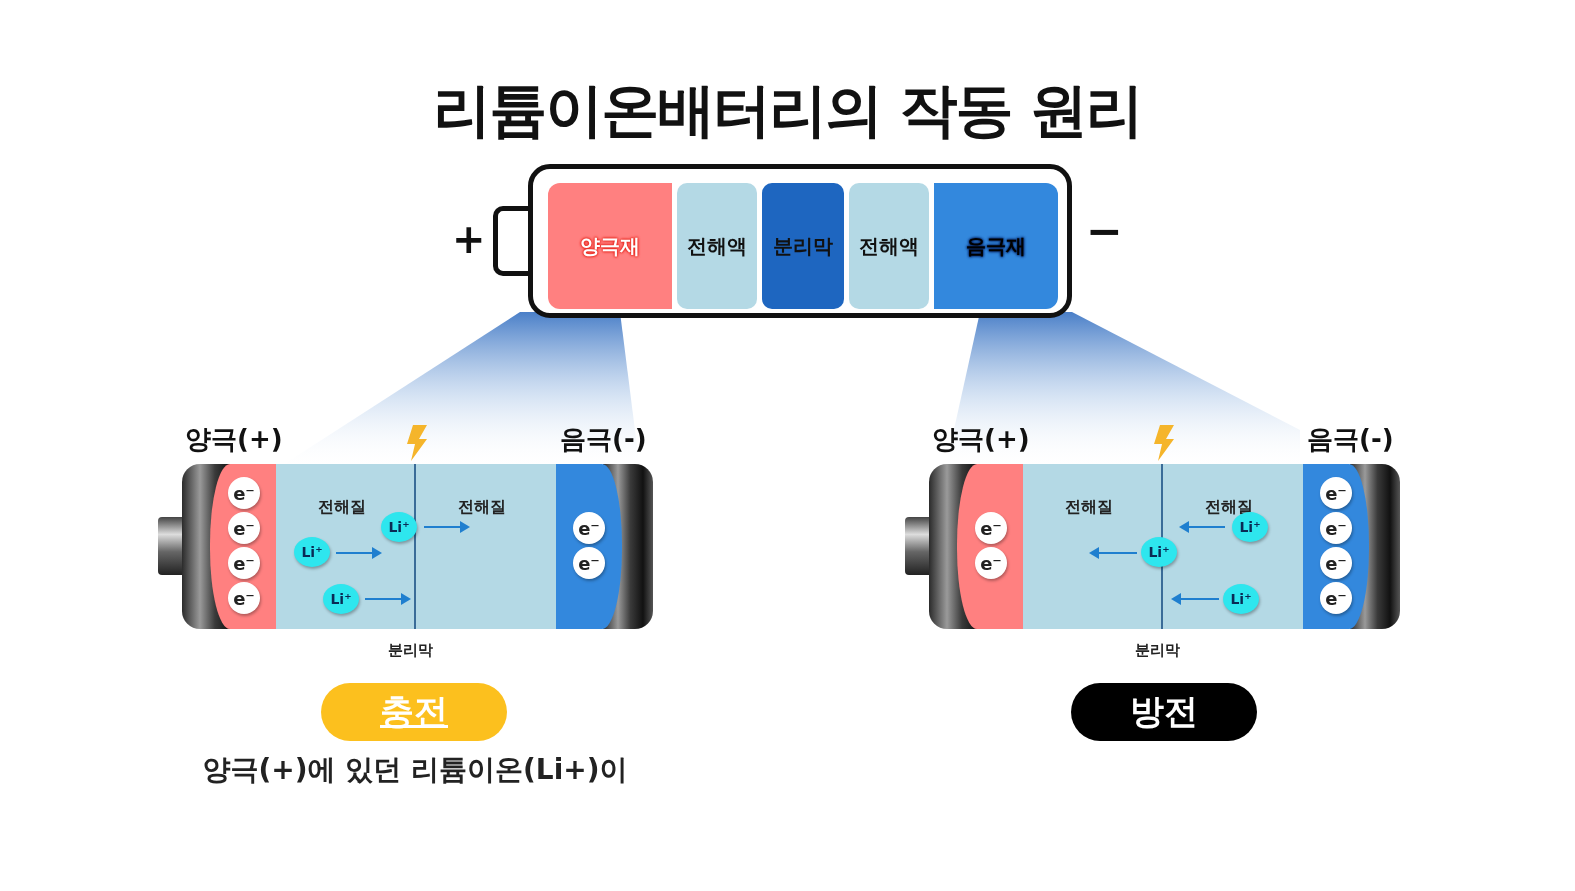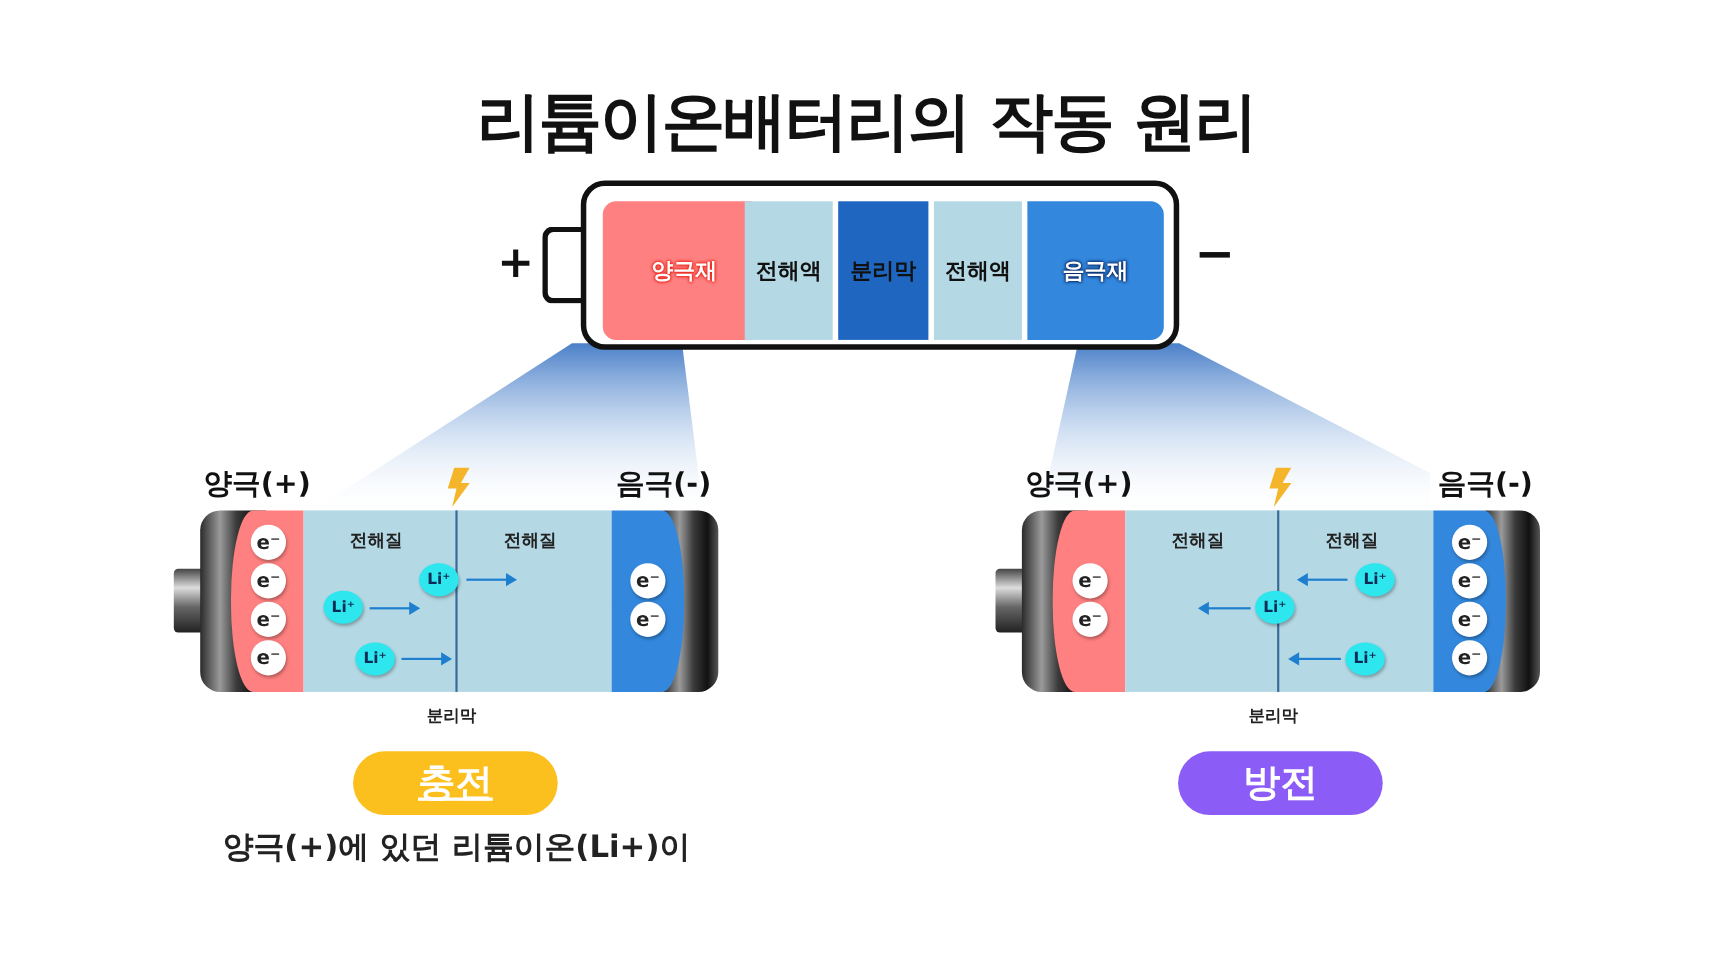--- a/index.html
+++ b/index.html
@@ -2,35 +2,35 @@
 <html><head>
 <meta charset="utf-8">
 <style>
   html,body{margin:0;padding:0;background:#fff;}
   body{width:1575px;height:891px;position:relative;overflow:hidden;font-family:"DejaVu Sans",sans-serif;}
   .abs{position:absolute;}
   #title{left:0;width:1575px;top:72px;text-align:center;font-size:58px;font-weight:bold;color:#111;letter-spacing:-2px;}
   
   #top-batt{left:528px;top:164px;width:544px;height:154px;border:5px solid #111;border-radius:22px;box-sizing:border-box;background:#fff;}
   #top-nub{left:493px;top:206px;width:42px;height:70px;border:5px solid #111;border-right:none;border-radius:10px 0 0 10px;box-sizing:border-box;background:#fff;}
-  .seg{position:absolute;top:14px;height:126px;display:flex;align-items:center;justify-content:center;font-size:20px;font-weight:bold;}
+  .seg{position:absolute;top:14px;height:126px;display:flex;align-items:center;justify-content:center;font-size:20px;font-weight:bold;border-radius:10px;}
   #plus-sign{left:452px;top:216px;font-size:40px;font-weight:bold;color:#111;}
   #minus-sign{left:1086px;top:205px;font-size:44px;font-weight:bold;color:#111;}
   #fan{left:0;top:0;}
   
   .cell{position:absolute;width:490px;height:165px;}
   .cap{position:absolute;top:0;height:165px;width:60px;background:linear-gradient(90deg,#2b2b2b,#9a9a9a 30%,#3a3a3a 55%,#111 80%,#555);}
   .term{position:absolute;width:28px;height:58px;top:53px;background:linear-gradient(180deg,#444,#ddd 30%,#666 60%,#222);border-radius:4px 0 0 4px;}
   .layer{position:absolute;top:0;height:165px;}
   .electron{position:absolute;width:32px;height:32px;border-radius:50%;background:#fff;color:#222;font-size:18px;font-weight:bold;display:flex;align-items:center;justify-content:center;box-shadow:1px 2px 3px rgba(0,0,0,.3);}
   .ion{position:absolute;width:36px;height:30px;border-radius:50%;background:#2ee6ee;color:#0a2b55;font-size:14px;font-weight:bold;display:flex;align-items:center;justify-content:center;box-shadow:1px 2px 3px rgba(0,0,0,.3);}
   .arrow{position:absolute;height:2px;background:#1f7fcf;}
   .arrow.r::after{content:"";position:absolute;right:-6px;top:-5px;border-left:10px solid #1f7fcf;border-top:6px solid transparent;border-bottom:6px solid transparent;}
   .arrow.l::before{content:"";position:absolute;left:-6px;top:-5px;border-right:10px solid #1f7fcf;border-top:6px solid transparent;border-bottom:6px solid transparent;}
-  .elec-label{position:absolute;font-size:16px;font-weight:bold;color:#222;}
+  .elec-label{position:absolute;font-size:16px;font-weight:bold;color:#222;margin-top:16px;}
   .sep-line{position:absolute;top:0;width:2px;height:165px;background:#3a6c98;}
   .pole-label{position:absolute;font-size:26px;font-weight:bold;color:#111;}
   .sep-label{position:absolute;font-size:15px;font-weight:bold;color:#222;}
   .bolt{position:absolute;width:24px;height:36px;}
   .pill{position:absolute;width:186px;height:58px;border-radius:29px;color:#fff;font-size:34px;font-weight:bold;display:flex;align-items:center;justify-content:center;}
   .desc{position:absolute;width:600px;text-align:center;font-size:28px;font-weight:bold;color:#222;line-height:36px;}
 </style>
 </head>
 <body>
 
@@ -44,34 +44,34 @@
   </defs>
   <polygon points="520,312 620,312 640,470 275,470" fill="url(#fanL)"></polygon>
   <polygon points="980,312 1072,312 1300,430 1300,470 945,470" fill="url(#fanL)"></polygon>
 </svg>
 
 <div id="title" class="abs">리튬이온배터리의 작동 원리</div>
 
 <div id="plus-sign" class="abs">+</div>
 <div id="top-nub" class="abs"></div>
 <div id="top-batt" class="abs">
-  <div class="seg" style="left:15px;width:124px;background:#ff8080;border-radius:12px 0 0 12px;padding-left:12px;">
+  <div class="seg" style="left:15px;width:124px;background:#ff8080;border-radius:12px 0 0 12px;">
     <span style="color:#fff;-webkit-text-stroke:0;text-shadow:0 0 3px #e8241a,0 0 3px #e8241a,0 0 2px #e8241a;">양극재</span>
   </div>
   <div class="seg" style="left:144px;width:80px;background:#b4d9e5;color:#111;">
     <span>전해액</span>
   </div>
   <div class="seg" style="left:229px;width:82px;background:#1e66c0;color:#111;">
     <span>분리막</span>
   </div>
   <div class="seg" style="left:316px;width:80px;background:#b4d9e5;color:#111;">
     <span>전해액</span>
   </div>
   <div class="seg" style="left:401px;width:124px;background:#3388dd;border-radius:0 12px 12px 0;">
-    <span style="color:#ffffff;text-shadow:0 0 3px #0a2a6a,0 0 3px #0a2a6a,0 0 2px #0a2a6a;">음극재</span>
+    <span style="color:#000000;text-shadow:0 0 3px #0a2a6a,0 0 3px #0a2a6a,0 0 2px #0a2a6a;">음극재</span>
   </div>
 </div>
 <div id="minus-sign" class="abs">−</div>
 
 <div>
   <div class="pole-label" style="left:185px;top:422px;">양극(+)</div>
   <div class="pole-label" style="left:560px;top:422px;">음극(-)</div>
   <svg class="bolt" style="left:405px;top:425px;" viewBox="0 0 24 36">
       <polygon points="8,0 22,0 14,14 22,14 6,36 10,19 2,19" fill="#f5b52b"></polygon>
     </svg>
@@ -136,16 +136,16 @@
 
     <div class="arrow l" style="left:280px;top:62px;width:40px;"></div>
     <div class="ion" style="left:327px;top:48px;">Li⁺</div>
     <div class="arrow l" style="left:190px;top:88px;width:42px;"></div>
     <div class="ion" style="left:236px;top:73px;">Li⁺</div>
     <div class="arrow l" style="left:272px;top:134px;width:42px;"></div>
     <div class="ion" style="left:318px;top:120px;">Li⁺</div>
   </div>
   <div class="sep-label" style="left:1135px;top:641px;">분리막</div>
 
-  <div class="pill" style="left:1071px;top:683px;background:#8b5cf6;">방전</div>
+  <div class="pill" style="left:1071px;top:683px;background:#000000;">방전</div>
   <div class="desc" style="left:865px;top:752px;">
   </div>
 </div>
 
 </body></html>

